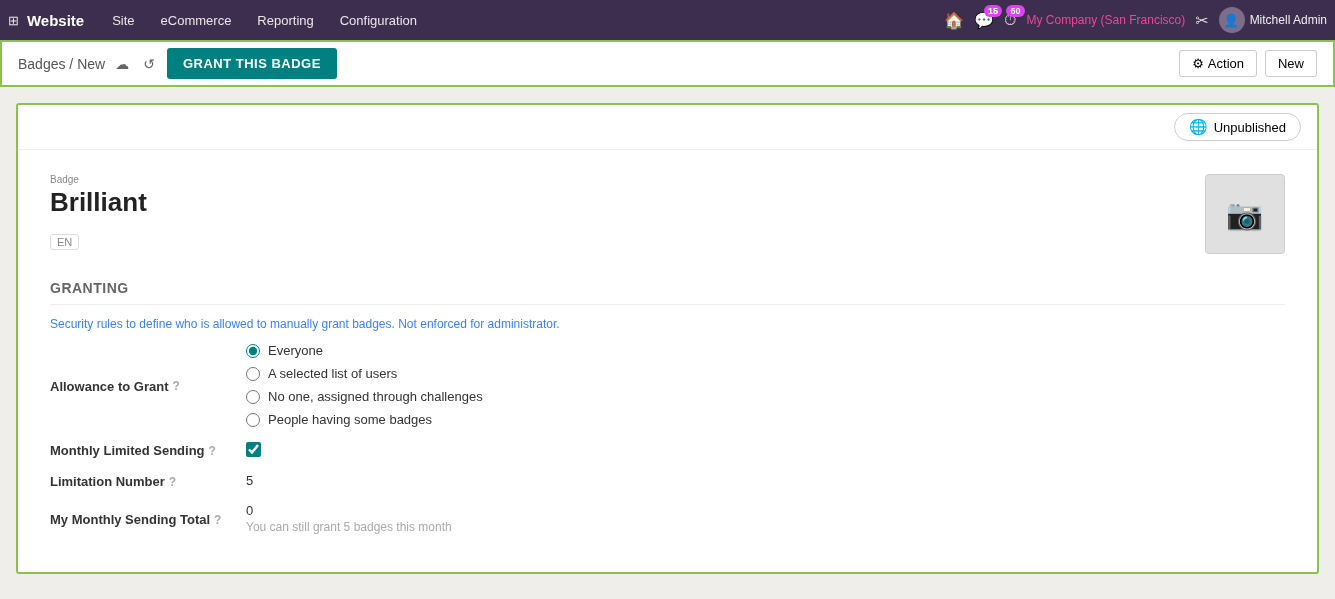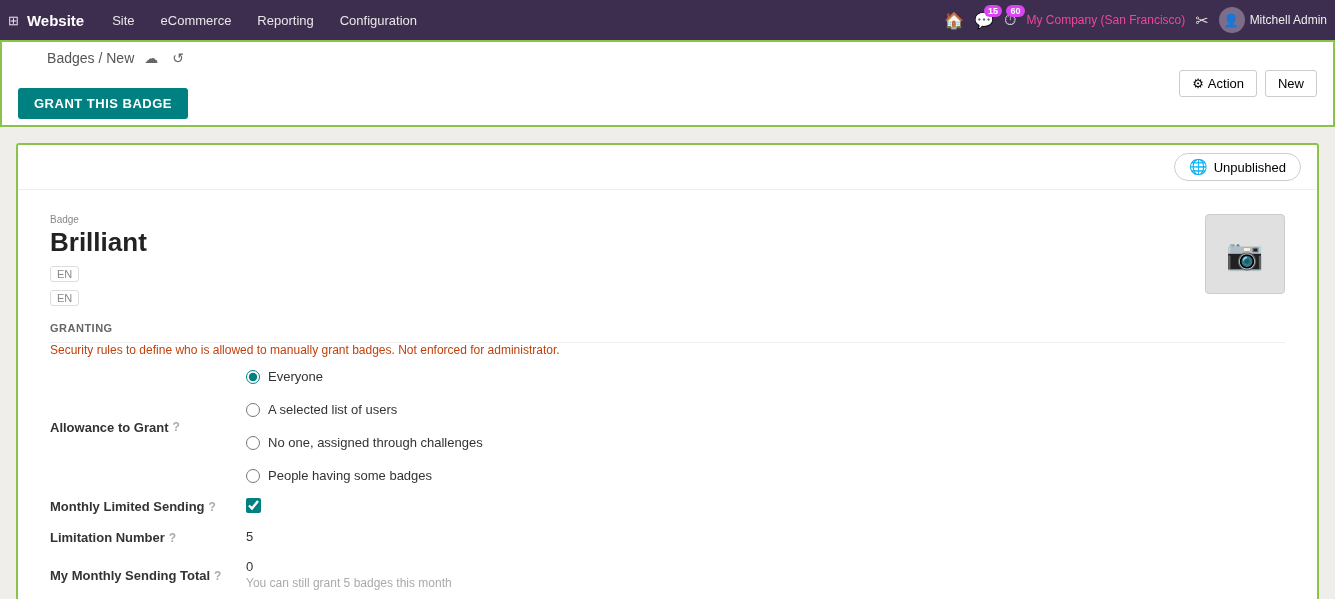--- a/index.html
+++ b/index.html
@@ -204,21 +204,20 @@
     .badge-title {
       font-size: 26px;
       font-weight: 600;
       color: #222;
       margin-bottom: 8px;
     }
     .badge-title-row {
       display: flex;
       align-items: flex-start;
       justify-content: space-between;
-      flex-direction: column;
     }
     .en-label {
       font-size: 11px;
       color: #888;
       border: 1px solid #ddd;
       border-radius: 3px;
       padding: 1px 6px;
       cursor: pointer;
     }
     .badge-description {
@@ -227,31 +226,32 @@
       margin-bottom: 4px;
     }
     .badge-desc-row {
       display: flex;
       align-items: center;
       justify-content: space-between;
     }
 
     
     .section-title {
-      font-size: 11px;
+      font-size: 14px;
       font-weight: 700;
       color: #666;
       letter-spacing: 0.5px;
       text-transform: uppercase;
       padding: 16px 0 8px;
       border-bottom: 1px solid #eee;
+      margin-bottom: 12px;
     }
     .granting-desc {
       font-size: 12px;
-      color: #c2410c;
+      color: #3b82f6;
       margin-bottom: 12px;
     }
     .form-row {
       display: flex;
       align-items: center;
       margin-bottom: 14px;
       gap: 16px;
     }
     .form-label {
       width: 180px;
@@ -268,21 +268,21 @@
       color: #aaa;
       font-size: 12px;
       cursor: help;
     }
     .form-field {
       flex: 1;
     }
     .radio-group {
       display: flex;
       flex-direction: column;
-      gap: 18px;
+      gap: 8px;
     }
     .radio-option {
       display: flex;
       align-items: center;
       gap: 8px;
       font-size: 13px;
       color: #333;
       cursor: pointer;
     }
     .radio-option input[type="radio"] {
@@ -342,21 +342,21 @@
     <span class="navbar-icon-btn">✂</span>
     <span class="navbar-user">
       <span class="user-avatar">👤</span>
       <span>Mitchell Admin</span>
     </span>
   </div>
 </nav>
 
 <div class="breadcrumb-bar">
   <div class="breadcrumb-left">
-    <div style="display:flex; flex-direction:column; gap:20px;align-items:flex-end;">
+    <div style="display:flex; flex-direction:row; gap:8px;">
       <div class="breadcrumb-actions">
         <span class="breadcrumb-text">Badges / New</span>
         <button class="breadcrumb-icon-btn">☁</button>
         <button class="breadcrumb-icon-btn">↺</button>
       </div>
       <button class="grant-badge-btn">GRANT THIS BADGE</button>
     </div>
   </div>
   <div class="breadcrumb-right">
     <button class="action-btn">

